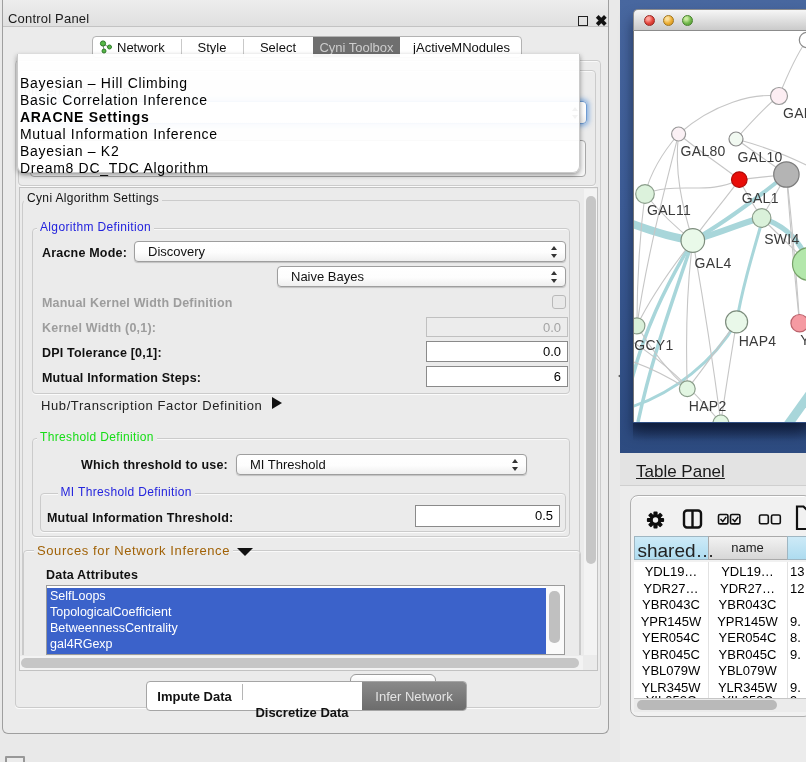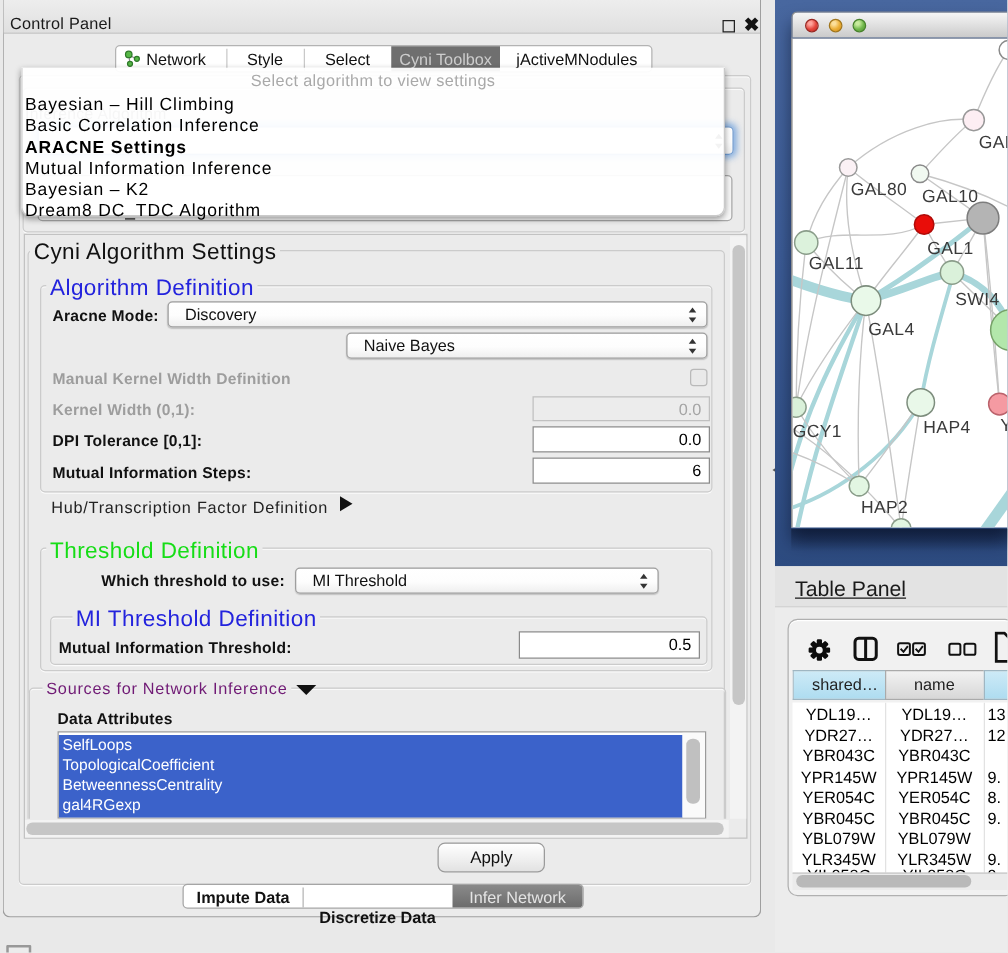--- a/index.html
+++ b/index.html
@@ -2,21 +2,21 @@
 <html><head>
 <meta charset="utf-8">
 <style>
 * { margin:0; padding:0; box-sizing:border-box; }
 html,body { width:806px; height:762px; overflow:hidden; }
 body { font-family:"Liberation Sans", sans-serif; background:#e9e9e9; position:relative; }
 .abs { position:absolute; }
 .b { font-weight:bold; font-size:12.5px; letter-spacing:0.2px; color:#111; white-space:nowrap; }
 .grey { color:#9d9d9d; }
 .grp { border:1px solid #cbcbcb; border-radius:4px; box-shadow:0 1px 0 rgba(255,255,255,0.8), inset 0 1px 0 rgba(255,255,255,0.7); }
-.glab { position:absolute; font-size:18px; letter-spacing:0.35px; background:#ebebeb; padding:0 3px; white-space:nowrap; }
+.glab { position:absolute; font-size:12px; letter-spacing:0.35px; background:#ebebeb; padding:0 3px; white-space:nowrap; }
 .combo { border:1px solid #9e9e9e; border-radius:4px; background:linear-gradient(#ffffff 0%, #fdfdfd 55%, #efefef 100%); box-shadow:0 1px 1px rgba(0,0,0,0.18); font-size:13px; color:#111; }
 .combo .ct { position:absolute; left:13px; top:2px; }
 .carr { position:absolute; right:7px; top:50%; width:7px; height:12px; margin-top:-6px; }
 .carr:before { content:""; position:absolute; left:0; top:0; border-left:3.5px solid transparent; border-right:3.5px solid transparent; border-bottom:4px solid #333; }
 .carr:after { content:""; position:absolute; left:0; bottom:0; border-left:3.5px solid transparent; border-right:3.5px solid transparent; border-top:4px solid #333; }
 .fld { position:absolute; background:#fff; border:1px solid #8a8a8a; font-size:13px; color:#000; text-align:right; padding:2px 6px 0 0; }
 .fldd { background:#ececec; border:1px solid #c0c0c0; color:#a4a4a4; }
 .pitem { position:absolute; left:2px; font-size:14px; letter-spacing:0.7px; color:#000; white-space:nowrap; }
 .seg { position:absolute; top:0; height:100%; display:flex; align-items:center; justify-content:center; font-size:13px; color:#111; white-space:nowrap; }
 </style>
@@ -99,21 +99,21 @@
         <span class="ct">MI Threshold</span>
         <span class="carr"></span>
       </div>
 
   <div class="abs grp" style="left:19.5px; top:305px; width:526px; height:38.5px;"></div>
   <div class="glab" style="left:37.5px; top:296.5px; color:#2323dd;">MI Threshold Definition</div>
   <div class="abs b" style="left:27px; top:323px;">Mutual Information Threshold:</div>
   <div class="fld" style="left:395px; top:317px; width:145px; height:22px;">0.5</div>
 
   <div class="abs grp" style="left:3px; top:361.5px; width:558px; height:130px;"></div>
-  <div class="glab" style="left:14px; top:354.5px; color:#701a75; font-size:13px; letter-spacing:0.6px;">Sources for Network Inference</div>
+  <div class="glab" style="left:14px; top:354.5px; color:#a16207; font-size:13px; letter-spacing:0.6px;">Sources for Network Inference</div>
   <div class="abs" style="left:217px; top:359.5px; width:0; height:0; border-left:8.5px solid transparent; border-right:8.5px solid transparent; border-top:8.5px solid #111;"></div>
 
   <div class="abs b" style="left:26px; top:380px;">Data Attributes</div>
 
   <div class="abs" style="left:26px; top:397px; width:519px; height:70px; background:#fff; border:1px solid #9a9a9a; overflow:hidden;">
     <div class="abs" style="left:0; top:2px; width:499px; height:68px; background:#3b62ca;"></div>
     <div class="abs" style="left:3px; top:3px; font-size:12.5px; color:#fff;">SelfLoops</div>
     <div class="abs" style="left:3px; top:19px; font-size:12.5px; color:#fff;">TopologicalCoefficient</div>
     <div class="abs" style="left:3px; top:35px; font-size:12.5px; color:#fff;">BetweennessCentrality</div>
     <div class="abs" style="left:3px; top:51px; font-size:12.5px; color:#fff;">gal4RGexp</div>
@@ -124,29 +124,28 @@
 </div>
 
 <div class="abs" style="left:584px; top:189px; width:13px; height:466px; background:#f3f3f3;"></div>
 <div class="abs" style="left:585.5px; top:196px; width:10px; height:368px; background:#c6c6c6; border-radius:5px;"></div>
 
 <div class="abs" style="left:20px; top:656px; width:563px; height:14px; background:#f3f3f3;"></div>
 <div class="abs" style="left:21px; top:658px; width:558px; height:10px; background:#c6c6c6; border-radius:5px;"></div>
 
 <div class="abs" style="left:350px; top:674px; width:86px; height:24px; border:1px solid #9b9b9b; border-radius:6px; background:linear-gradient(#ffffff,#eeeeee 60%,#e2e2e2); font-size:13.5px; color:#111; text-align:center; line-height:22px;">Apply</div>
 
-<div class="abs" style="left:146px; top:707px; width:321px; height:20px; background:#fff; border:1px solid #a5a5a5; border-radius:4px;">
+<div class="abs" style="left:146px; top:681px; width:321px; height:30px; background:#fff; border:1px solid #a5a5a5; border-radius:4px;">
   <div class="seg" style="left:0; width:95px; font-weight:bold;">Impute Data</div>
   <div class="abs" style="left:95px; top:2px; width:1px; height:16px; background:#b5b5b5;"></div>
   <div class="seg" style="left:95px; width:120px; font-weight:bold;margin-top:16px;">Discretize Data</div>
   <div class="seg" style="left:215px; width:104px; background:linear-gradient(#8a8a8a,#6c6c6c); color:#e4e4e4; border-radius:0 3px 3px 0;">Infer Network</div>
 </div>
 
 <div class="abs" style="left:17px; top:54px; width:563px; height:119px; background:rgba(255,255,255,0.94); border-radius:0 0 7px 7px; box-shadow:0 2px 5px rgba(0,0,0,0.4); border:1px solid rgba(150,150,150,0.5); border-top:none;">
-  <div class="abs" style="left:0; top:3px; width:100%; text-align:center; font-size:13px; letter-spacing:0.3px; color:#a9a9a9;">Select algorithm to view settings</div>
   <div class="pitem" style="top:37.5px;">Basic Correlation Inference</div>
   <div class="pitem" style="top:20.5px;">Bayesian – Hill Climbing</div>
   <div class="pitem" style="top:54.5px; font-weight:bold;">ARACNE Settings</div>
   <div class="pitem" style="top:71.5px;">Mutual Information Inference</div>
   <div class="pitem" style="top:88.5px;">Bayesian – K2</div>
   <div class="pitem" style="top:105.5px;">Dream8 DC_TDC Algorithm</div>
 </div>
 
 <div class="abs" style="left:5px; top:756px; width:20px; height:10px; background:#ececec; border:2px solid #989898; border-radius:1px;"></div>
 
@@ -272,21 +271,21 @@
 
   <g stroke="#111" fill="none" stroke-width="2.2">
     <path d="M 157 1.5 l 6.5 0 l 5.5 5.5 l 0 17 l -12 0 z"></path>
   </g>
 </svg>
 
 <div class="abs" style="left:634px; top:536px; width:172px; height:24px; overflow:hidden;">
   <div class="abs" style="left:0; top:0; width:74px; height:24px; background:linear-gradient(#cdeaf7,#aedcf0); border:1px solid #9fb6c2; border-right:none;"></div>
   <div class="abs" style="left:74px; top:0; width:79px; height:24px; background:linear-gradient(#f2f2f2,#d7d7d7); border:1px solid #aaa; border-right:none;"></div>
   <div class="abs" style="left:153px; top:0; width:40px; height:24px; background:linear-gradient(#cdeaf7,#aedcf0); border:1px solid #9fb6c2;"></div>
-  <div class="abs" style="left:0; top:4px; width:84px; text-align:center; font-size:13px; color:#222;">shared…</div>
+  <div class="abs" style="left:0; top:4px; width:84px; text-align:center; font-size:19px; color:#222;">shared…</div>
   <div class="abs" style="left:74px; top:4px; width:79px; text-align:center; font-size:13px; color:#222;">name</div>
 </div>
 
 <div class="abs" style="left:634px; top:562px; width:172px; height:137px; background:#fff; overflow:hidden; font-size:13px; color:#000;">
   <div class="abs" style="left:74px; top:0; width:1px; height:138px; background:#e2e2e2;"></div>
   <div class="abs" style="left:153px; top:0; width:1px; height:138px; background:#e2e2e2;"></div>
   <div class="abs" style="left:0; top:2px; width:74px; text-align:center;">YDL19…</div>
     <div class="abs" style="left:74px; top:2px; width:79px; text-align:center;">YDL19…</div>
     <div class="abs" style="left:156px; top:2px;">13</div>
   <div class="abs" style="left:0; top:18.5px; width:74px; text-align:center;">YDR27…</div>

